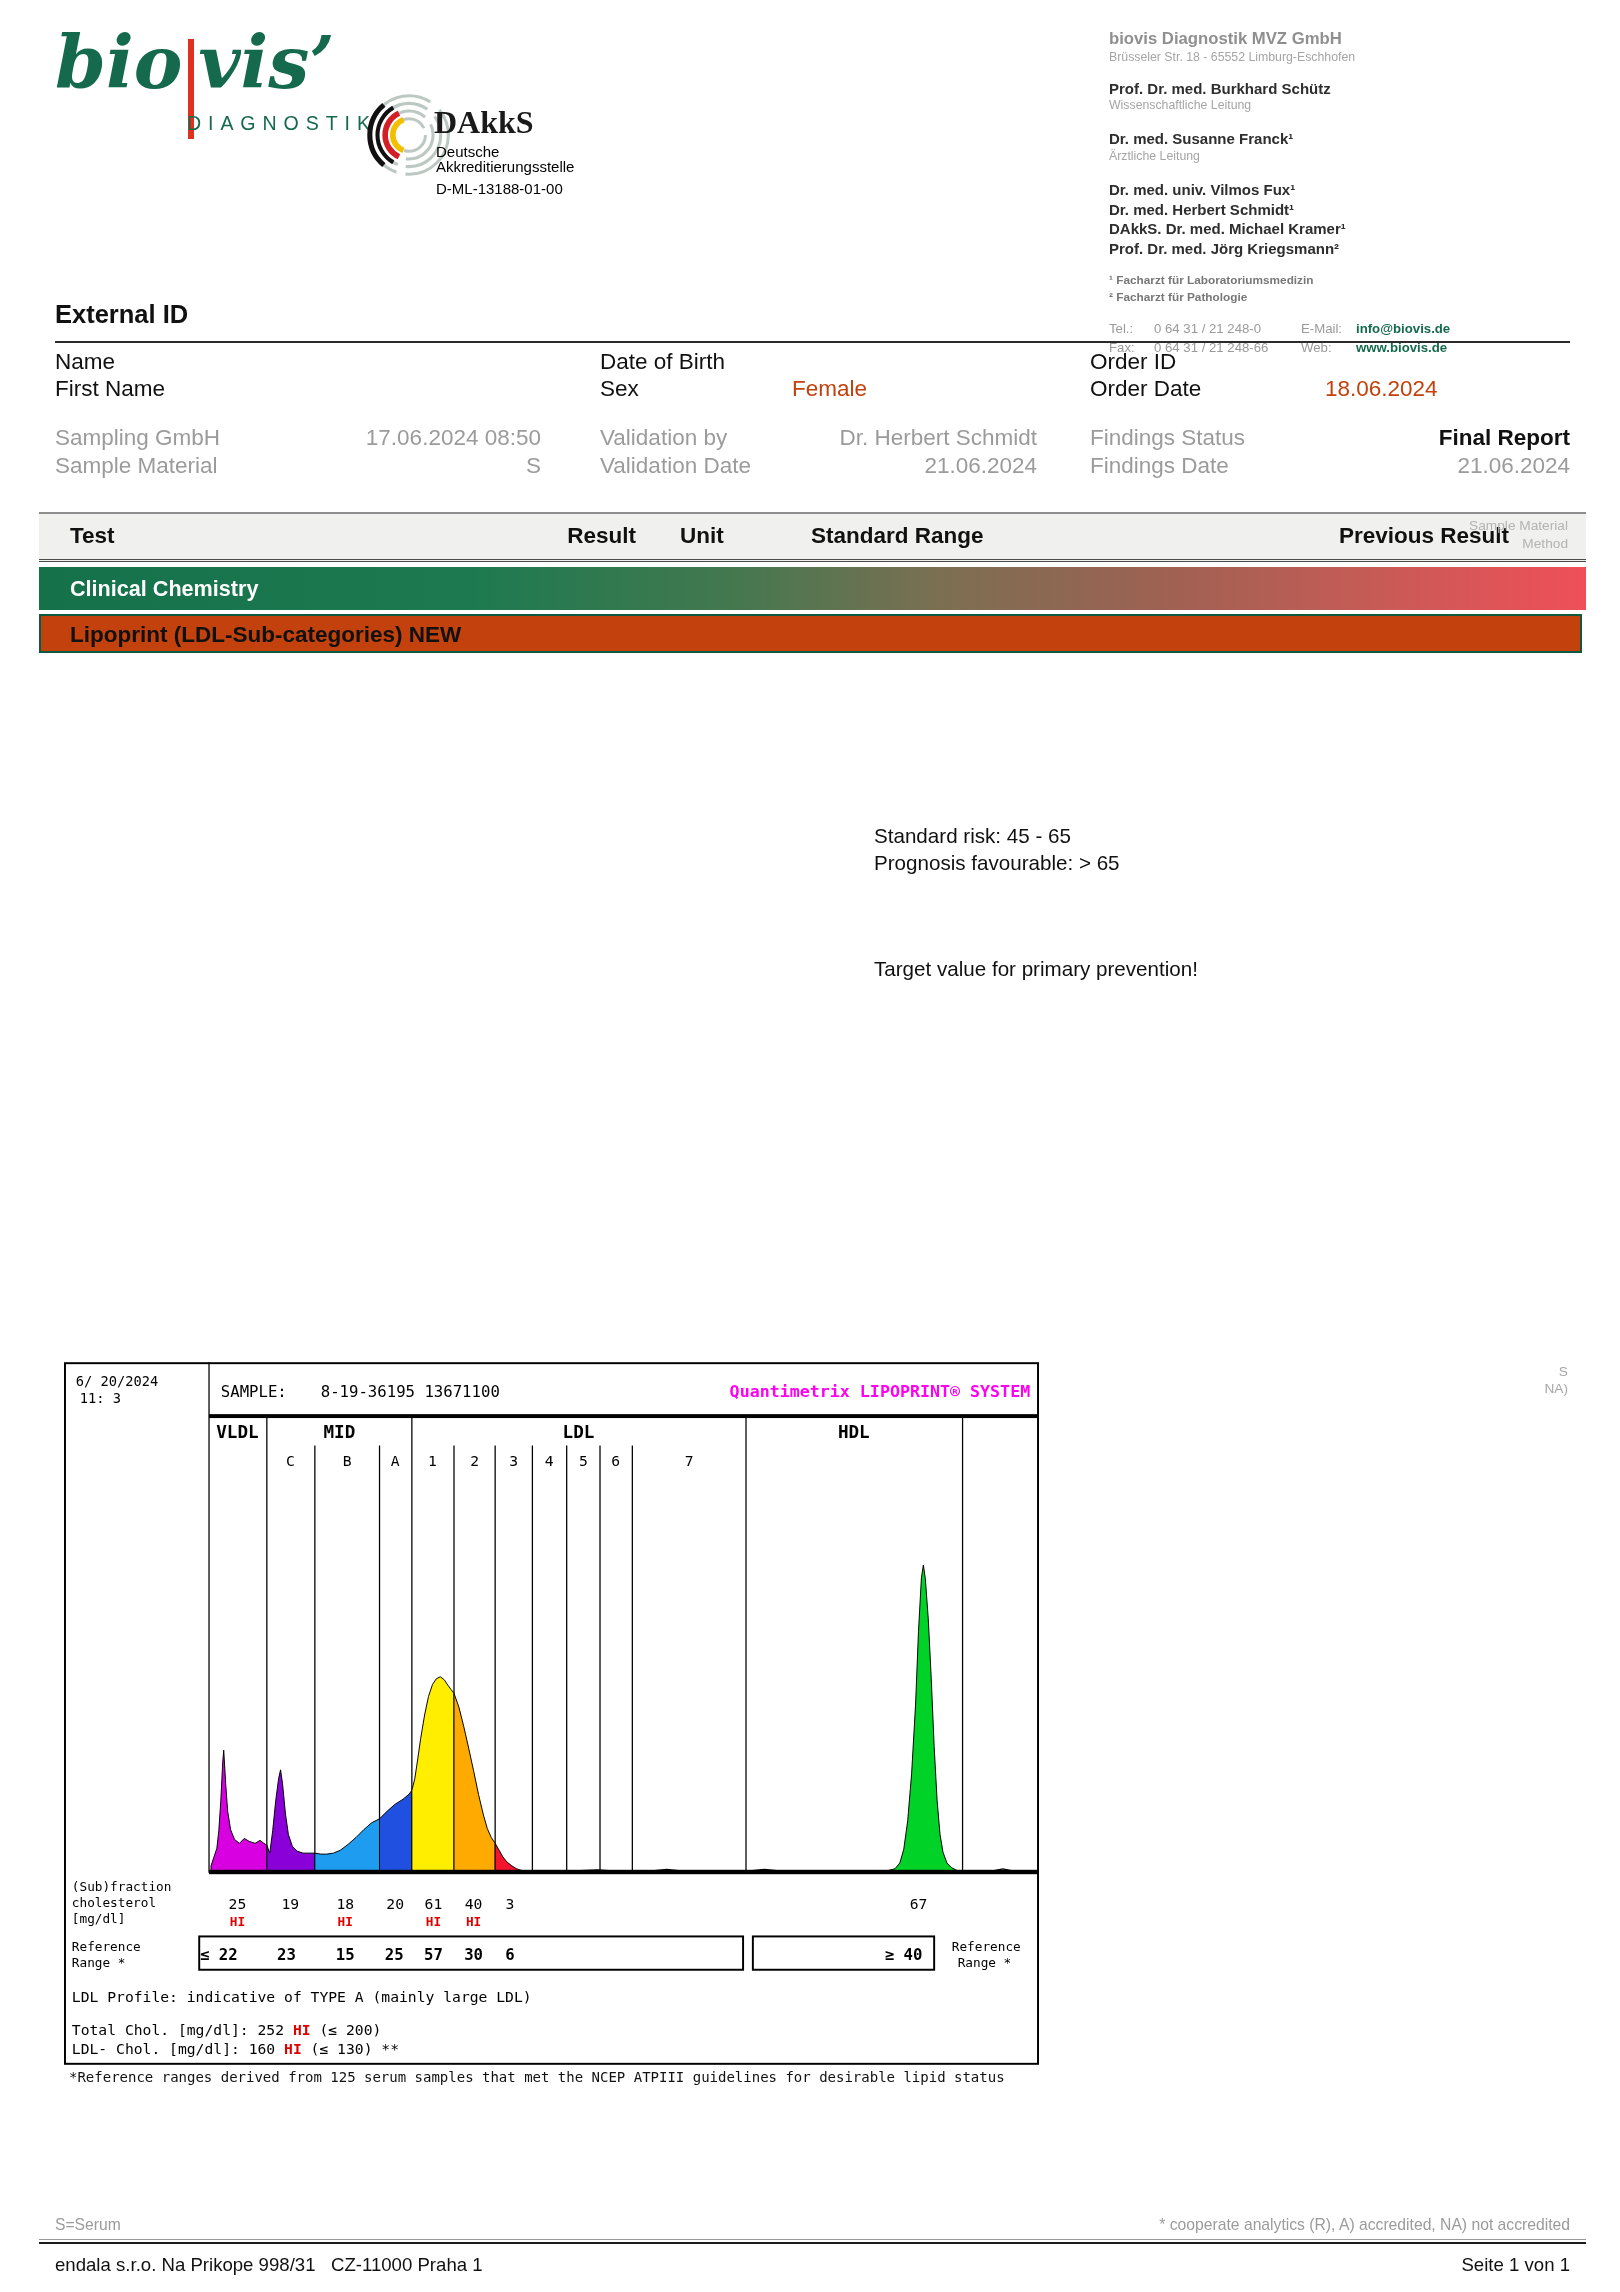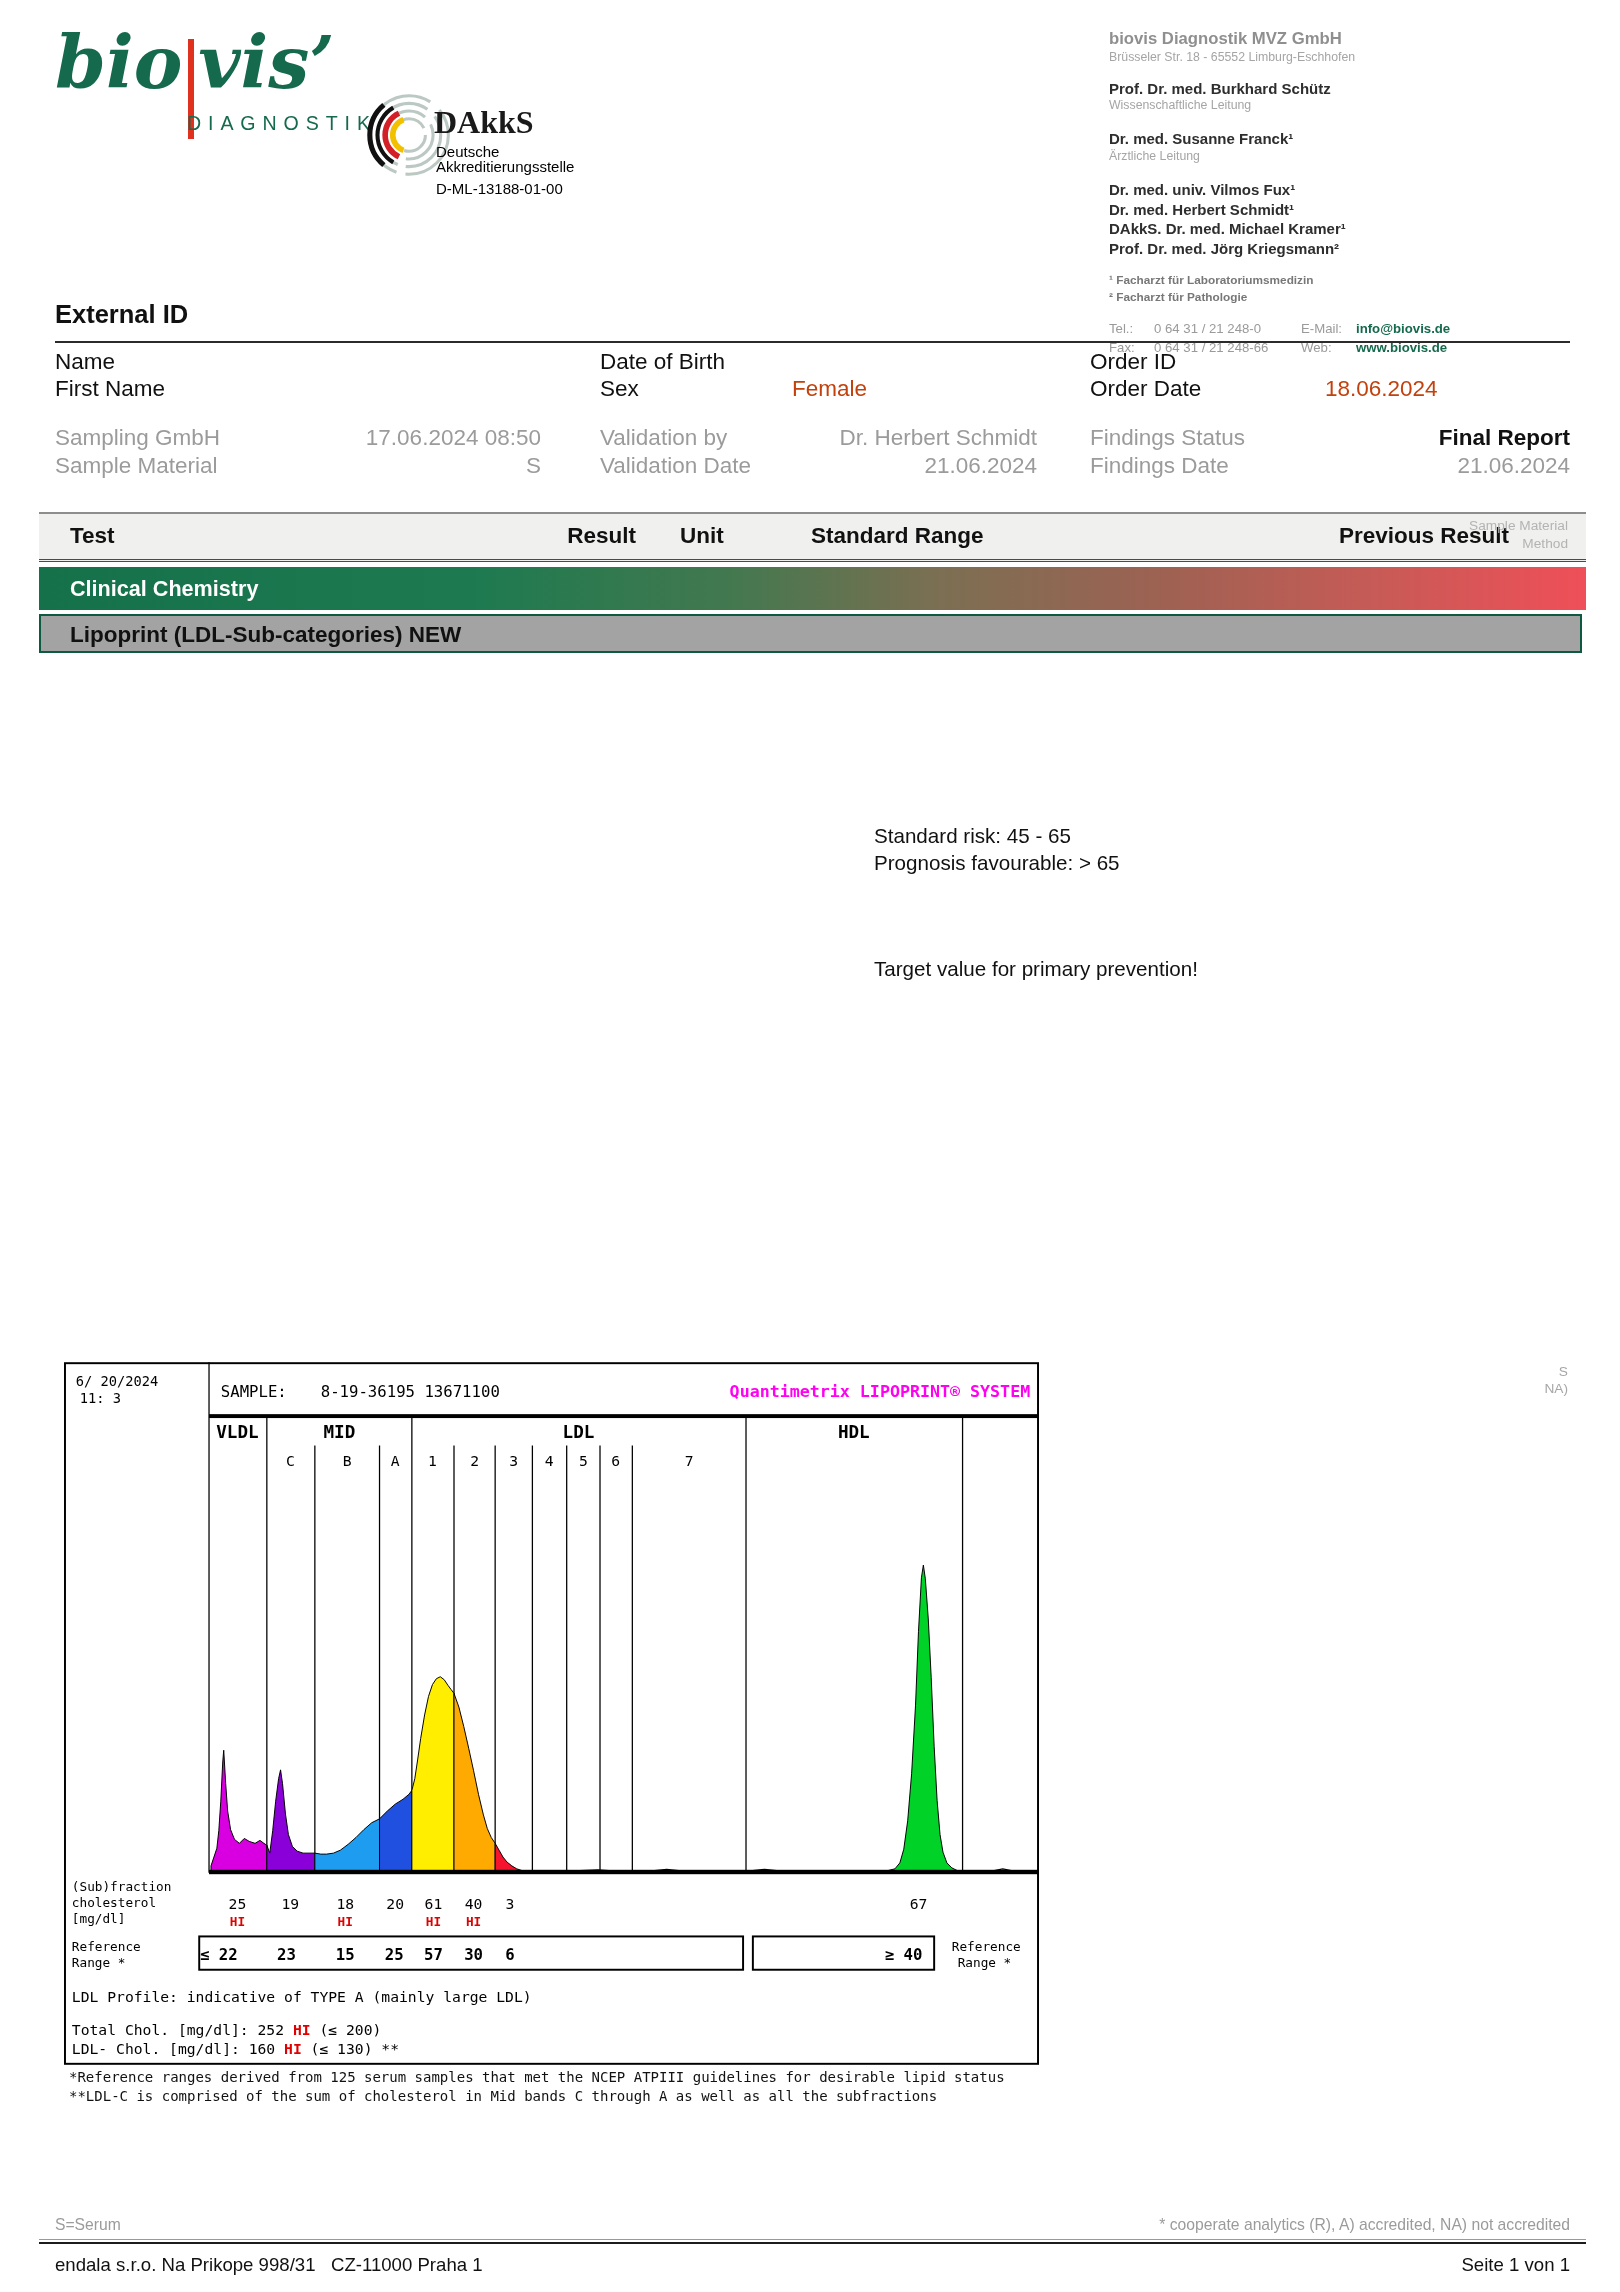--- a/index.html
+++ b/index.html
@@ -30,21 +30,21 @@
   .p-lblg{font-size:22.5px;color:#9b9b9b;}
   .p-val{font-size:22.5px;color:#c2410c;width:245px;text-align:left;}
   .p-valg{font-size:22.5px;color:#9b9b9b;width:245px;text-align:right;}
   .p-valb{font-size:22.5px;color:#111;font-weight:bold;width:245px;text-align:right;}
   
   .thead{background:#f0f0ee;border-top:2px solid #8d8d8d;border-bottom:3.9px double #4a4a4a;}
   .th{font-size:22.5px;font-weight:bold;color:#111;}
   .tiny{font-size:13.7px;color:#b3b3b3;text-align:right;line-height:1.25;}
   .section-band{background:linear-gradient(90deg,#15714a 0%,#1d7a50 28%,#44784f 45%,#7b6f52 58%,#9c6252 72%,#c65b56 86%,#ef4f58 100%);}
   .section-label{font-size:21.6px;font-weight:bold;color:#ffffff;}
-  .subsection{background:#a3a3a3;border:2px solid #0d5a40;}
+  .subsection{background:#c2410c;border:2px solid #0d5a40;}
   .subsection-label{font-size:22.5px;font-weight:bold;color:#111;}
   .note{position:absolute;left:874px;font-size:20.6px;color:#111;line-height:26.5px;white-space:pre;}
   
   .chartbox{left:64px;top:1362px;width:912px;height:703px;}
   .chart-fn{font-family:"DejaVu Sans Mono",monospace;font-size:14px;color:#111;white-space:pre;}
   
   .f-small{font-size:15.7px;color:#9b9b9b;}
   .f-big{font-size:18.6px;color:#111;}
   .hline{background:#2b2b2b;height:2px;}
 </style>
@@ -229,21 +229,21 @@
         <text x="906" y="601" font-size="13">Reference</text>
         <text x="912" y="617" font-size="13">Range *</text>
         <text x="8" y="653" font-size="15">LDL Profile:  indicative of TYPE A  (mainly large LDL)</text>
         <text x="8" y="687" font-size="15"><tspan>Total Chol. [mg/dl]:  252 </tspan><tspan fill="#e00000" font-weight="bold">HI</tspan><tspan>   (≤ 200)</tspan></text>
         <text x="8" y="706" font-size="15"><tspan>LDL- Chol. [mg/dl]:  160 </tspan><tspan fill="#e00000" font-weight="bold">HI</tspan><tspan>   (≤ 130) **</tspan></text>
       </svg></div>
   <div class="abs" style="left:1372px;top:1364px;width:196px;text-align:right;font-size:13.7px;color:#a6a6a6;line-height:16.7px;">
     <div id="chart-method-1">S</div>
     <div id="chart-method-2">NA)</div>
   </div>
-  <div id="chart-footnotes" class="abs chart-fn" style="left:69px;top:2068px;line-height:18.6px;"><div>*Reference ranges derived from 125 serum samples that met the NCEP ATPIII guidelines for desirable lipid status</div><div>**LDL-C is comprised of the sum of cholesterol in Mid bands C through A as well as all the subfractions</div></div>
+  <div id="chart-footnotes" class="abs chart-fn" style="left:69px;top:2068px;line-height:18.6px;"><div>*Reference ranges derived from 125 serum samples that met the NCEP ATPIII guidelines for desirable lipid status</div></div>
 
   <div class="abs f-small" style="left:55px;top:2216px;">S=Serum</div>
   <div class="abs f-small" style="left:882px;top:2216px;width:688px;text-align:right;">* cooperate analytics (R), A) accredited, NA) not accredited</div>
   <div class="abs" style="left:39px;top:2239px;width:1547px;height:4.9px;border-top:1px solid #999;border-bottom:2.9px solid #1c1c1c;box-sizing:border-box;"></div>
   <div class="abs f-big" style="left:55px;top:2254px;">endala s.r.o. Na Prikope 998/31&nbsp;&nbsp; CZ-11000 Praha 1</div>
   <div class="abs f-big" style="left:1274px;top:2254px;width:296px;text-align:right;">Seite 1 von 1</div>
 
 </div>
 
 

